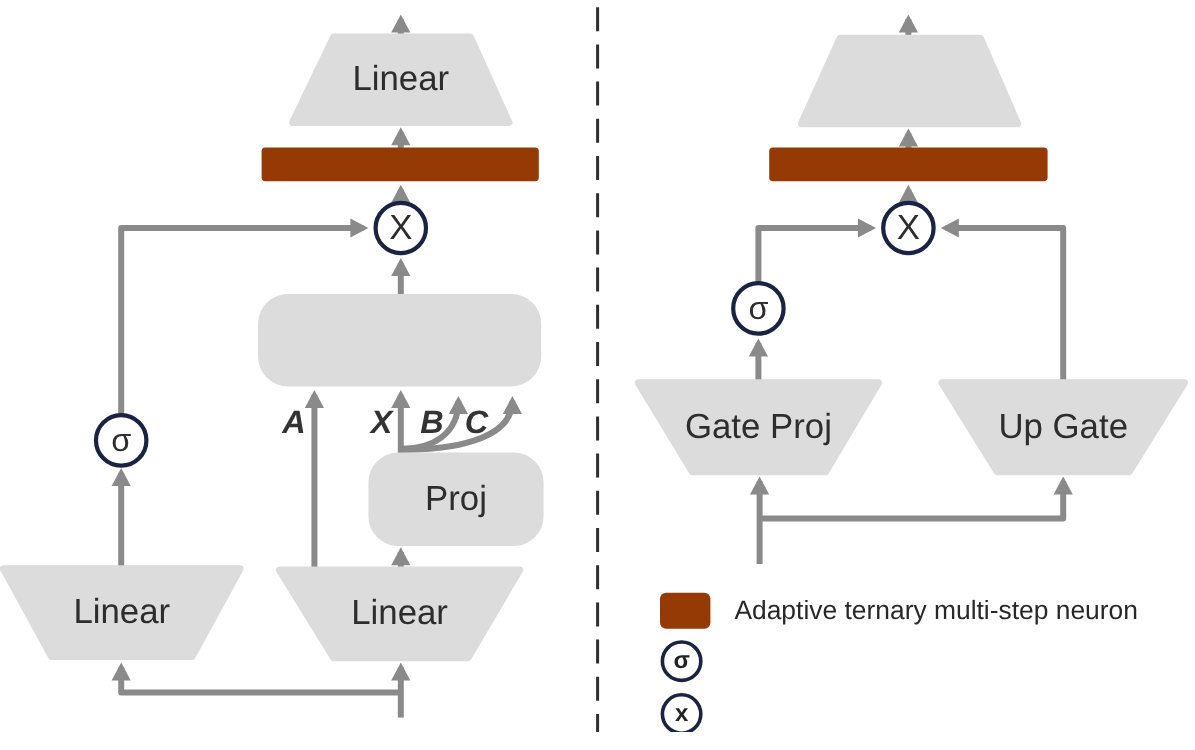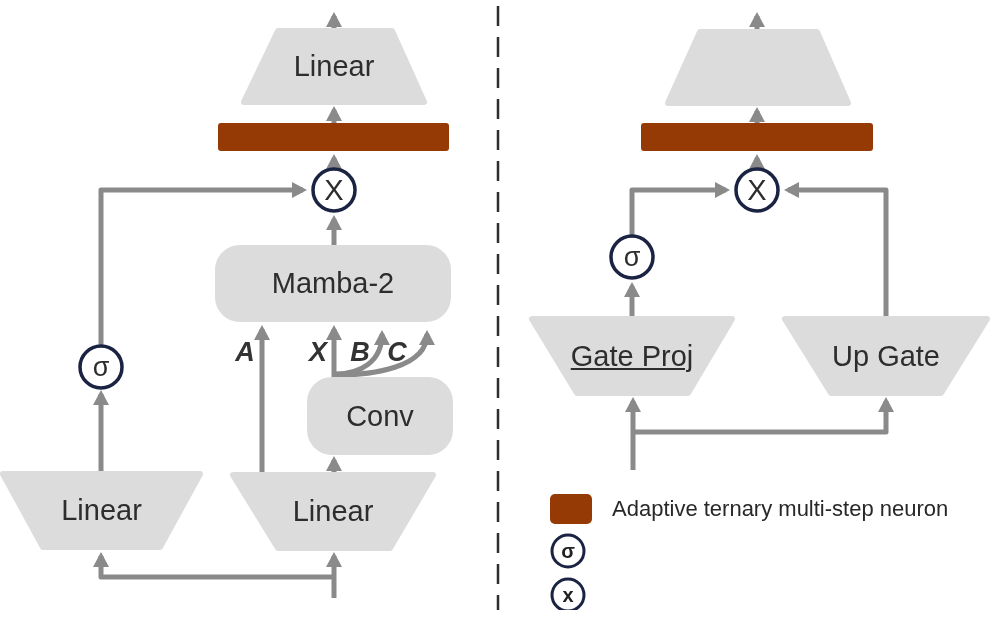--- a/index.html
+++ b/index.html
@@ -95,34 +95,33 @@
     </g>
 
     <rect x="550" y="494" width="42" height="30" rx="5" fill="#953A05"></rect>
     <g stroke-width="3" stroke="#1A2342" fill="#FFFFFF">
       <circle cx="568" cy="551" r="16"></circle>
       <circle cx="568" cy="595" r="16"></circle>
     </g>
   </svg>
 
   <div class="lbl" style="left:244px;top:31px;width:180px;height:71px;">Linear</div>
-  <div class="lbl" style="left:218px;top:248px;width:230px;height:71px;">Mamba-2</div>
-  <div class="lbl" style="left:310px;top:380px;width:140px;height:72px;">Conv</div>
+  <div class="lbl" style="left:310px;top:380px;width:140px;height:72px;">Proj</div>
   <div class="lbl" style="left:3px;top:474px;width:197px;height:73px;">Linear</div>
   <div class="lbl" style="left:233px;top:475px;width:200px;height:73px;">Linear</div>
 
   <div class="lbl io" style="left:228px;top:337px;width:34px;height:30px;">A</div>
   <div class="lbl io" style="left:301px;top:337px;width:34px;height:30px;">X</div>
   <div class="lbl io" style="left:343px;top:337px;width:34px;height:30px;">B</div>
   <div class="lbl io" style="left:380px;top:337px;width:34px;height:30px;">C</div>
 
   <div class="lbl symbol" style="left:312px;top:168px;width:44px;height:44px;">X</div>
   <div class="lbl sigma" style="left:79px;top:345px;width:44px;height:44px;">σ</div>
 
-  <div class="lbl" style="left:532px;top:319px;width:200px;height:74px;text-decoration:underline;">Gate Proj</div>
+  <div class="lbl" style="left:532px;top:319px;width:200px;height:74px;">Gate Proj</div>
   <div class="lbl" style="left:785px;top:319px;width:202px;height:74px;">Up Gate</div>
 
   <div class="lbl symbol" style="left:735px;top:168px;width:44px;height:44px;">X</div>
   <div class="lbl sigma" style="left:610px;top:235px;width:44px;height:44px;">σ</div>
 
   <div class="lbl legend-text" style="left:612px;top:494px;width:380px;height:30px;">Adaptive ternary multi-step neuron</div>
   <div class="lbl legend-glyph" style="left:552px;top:535px;width:32px;height:32px;">σ</div>
   <div class="lbl legend-glyph" style="left:552px;top:579px;width:32px;height:32px;">x</div>
 
 </div>

